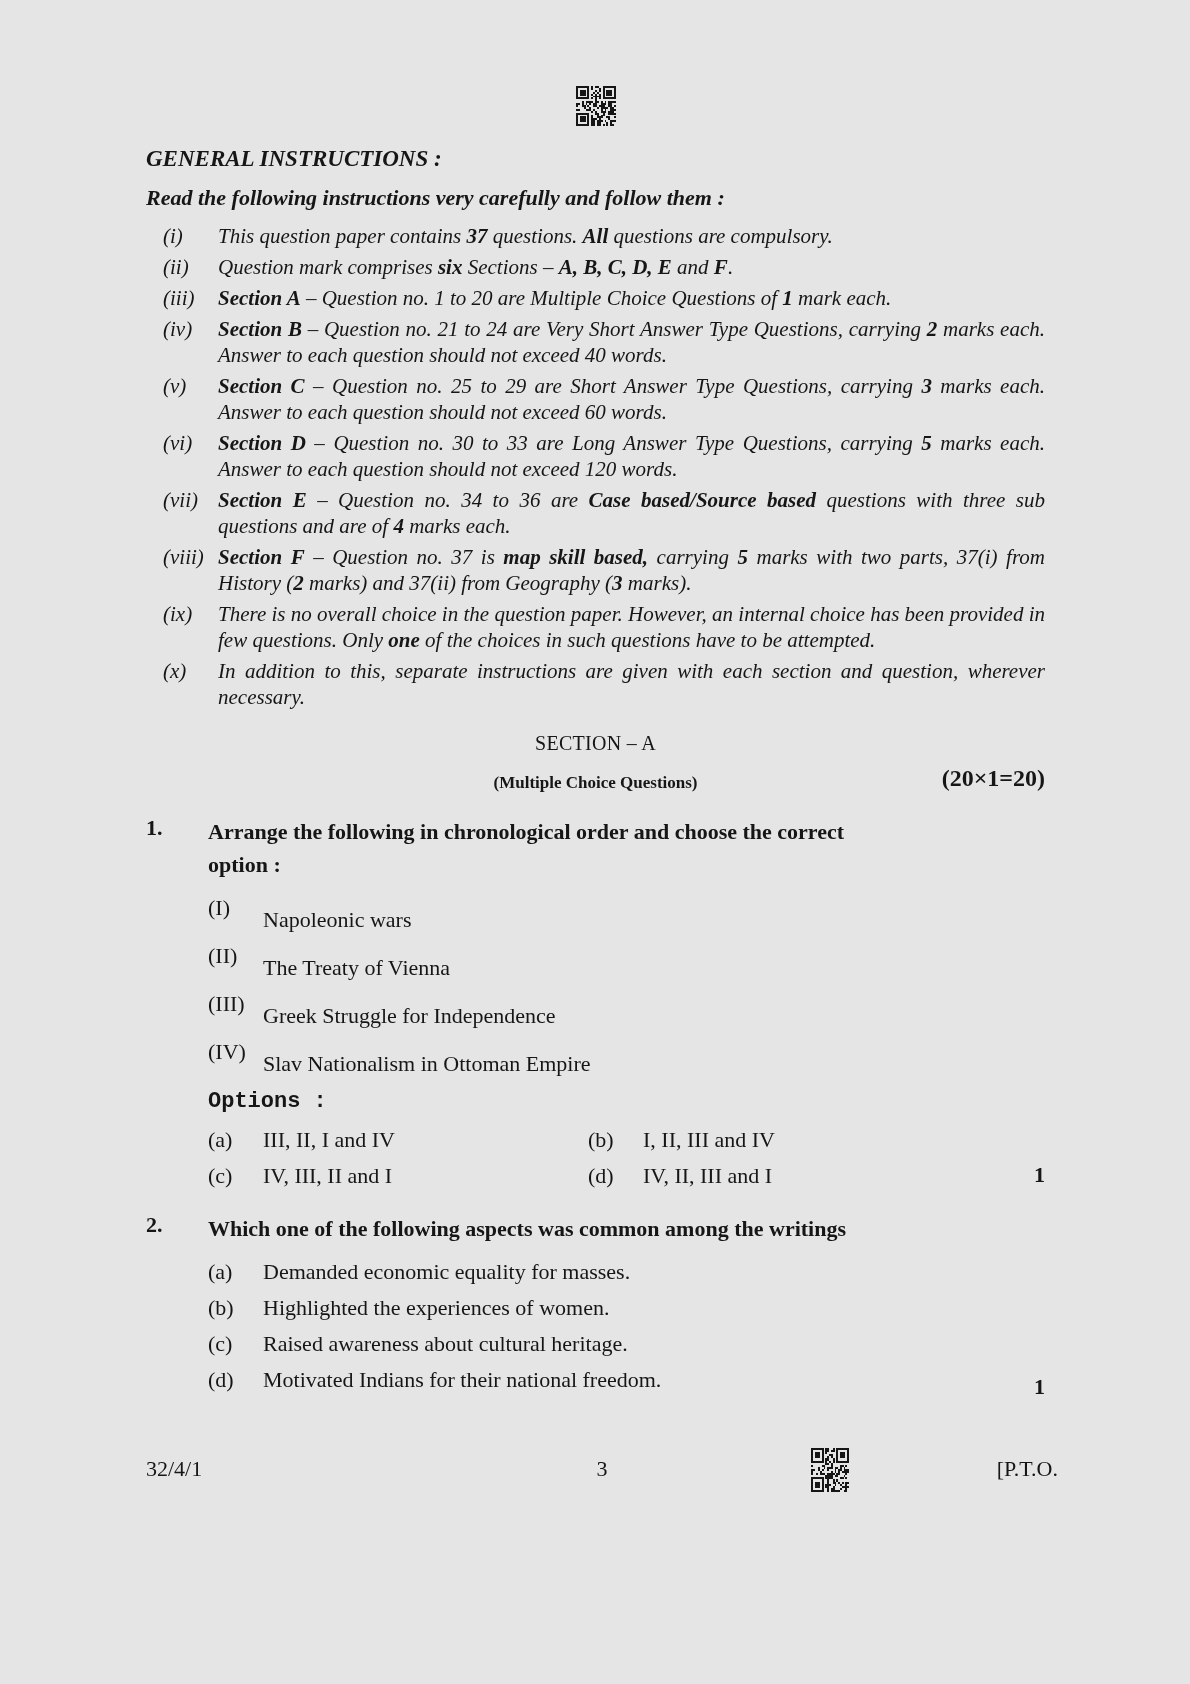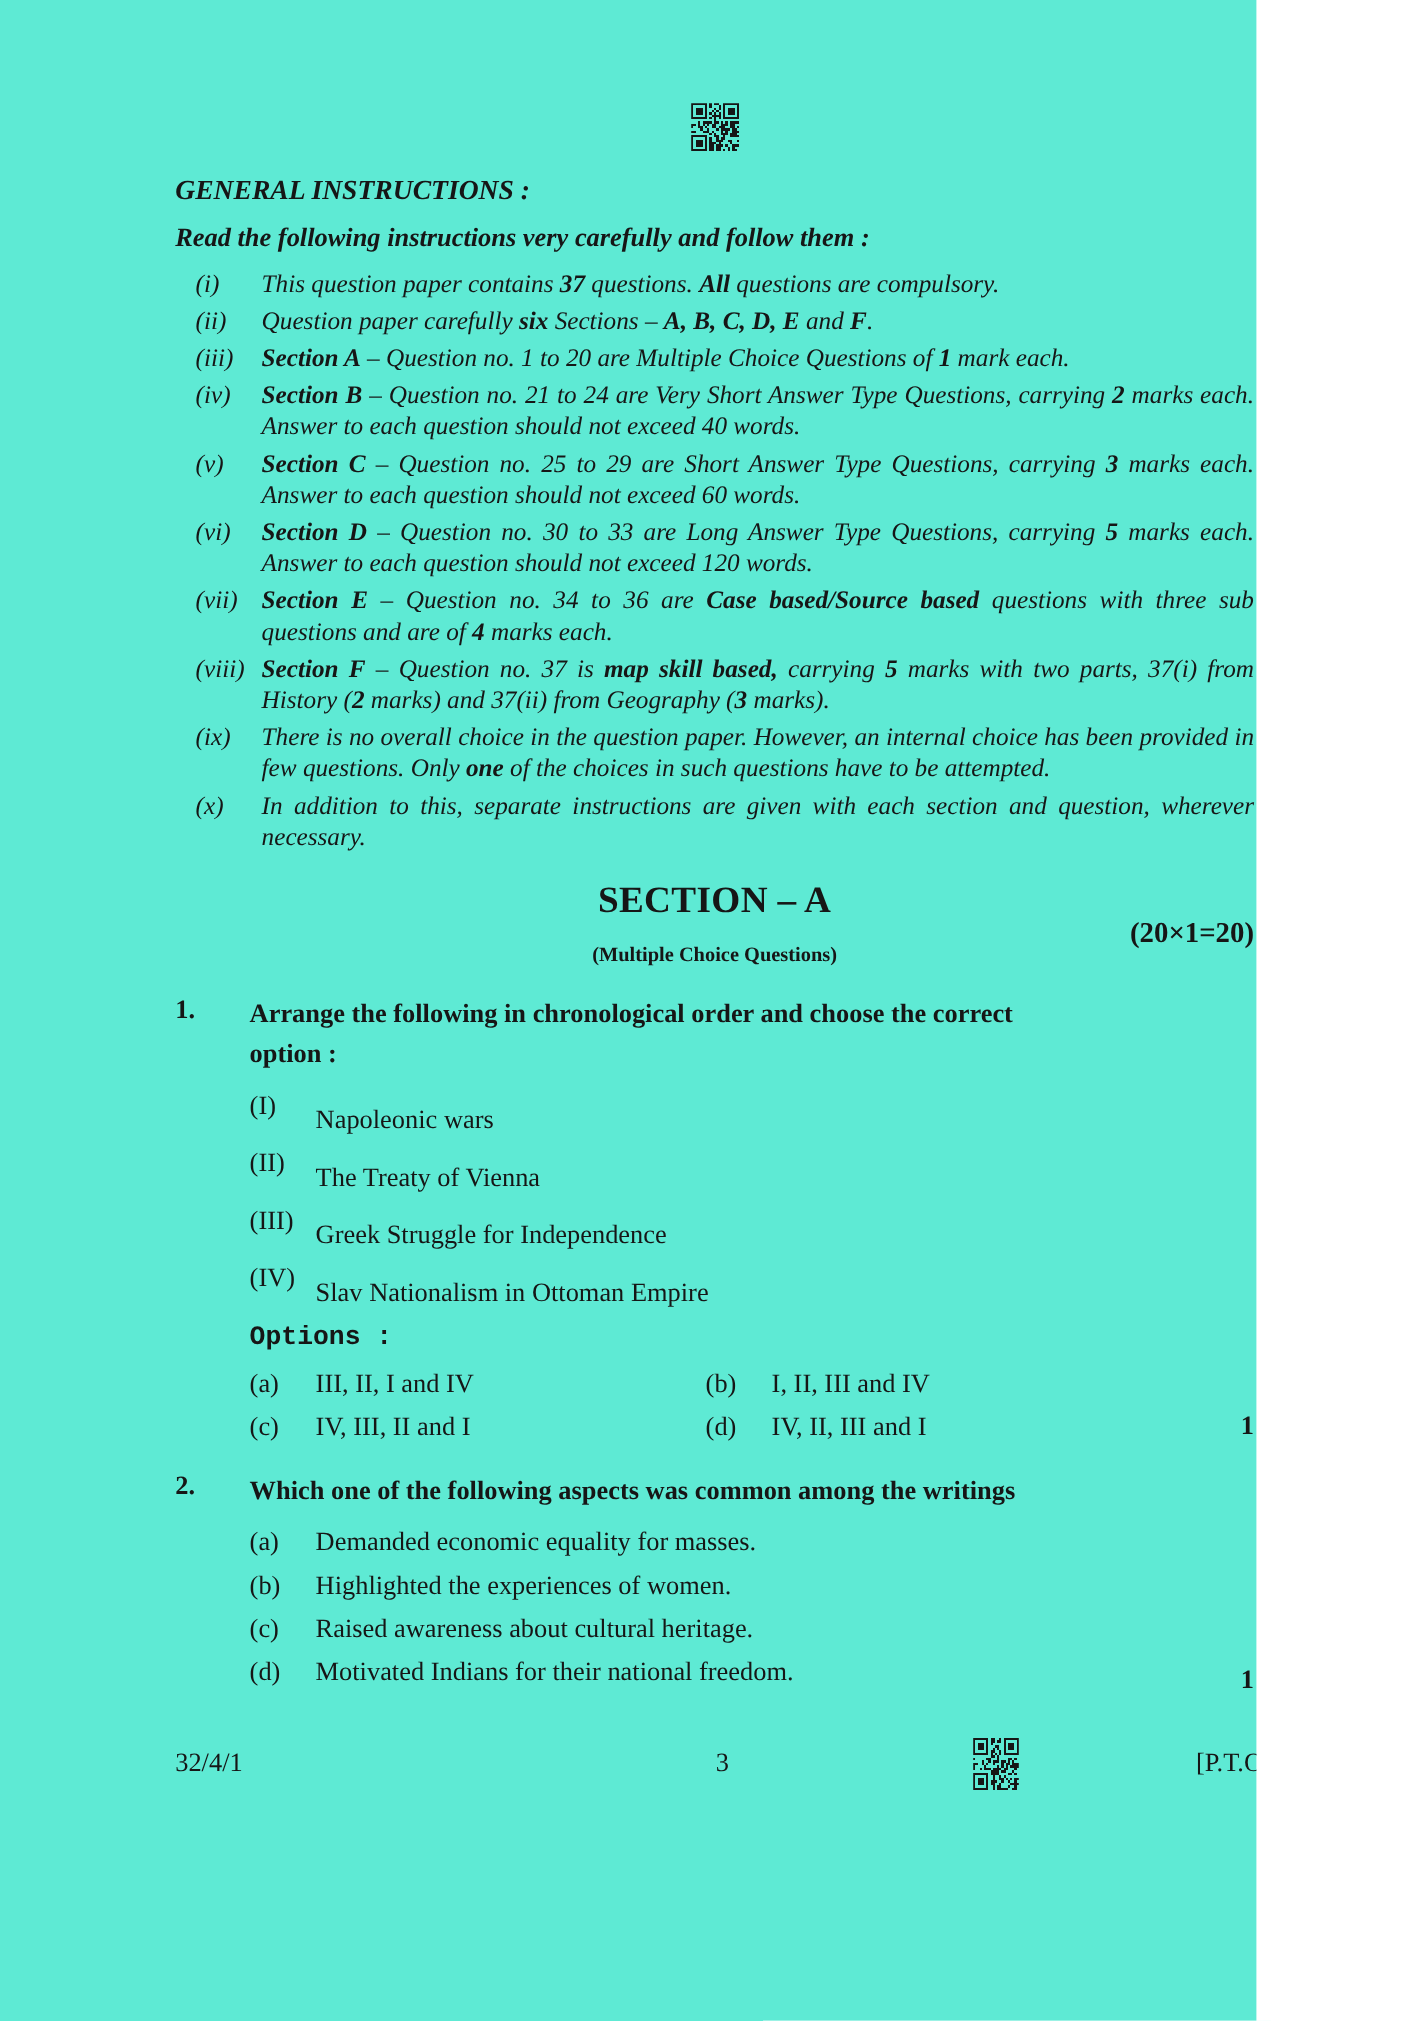--- a/index.html
+++ b/index.html
@@ -1,34 +1,34 @@
 <!DOCTYPE html>
 <html><head>
 <meta charset="utf-8">
 <style>
   html,body { margin:0; padding:0; background:#ffffff; }
   .page {
-    position:relative; width:1047px; height:1684px; background:#5eead4;
+    position:relative; width:1190px; height:1684px; background:#e5e5e5;
     font-family:"Liberation Serif", serif; color:#161616; overflow:hidden;
   }
   .qr { display:block; }
   .qr-top { position:absolute; top:86px; left:576px; width:40px; height:40px; }
   .content { position:absolute; left:146px; top:146px; width:899px; }
 
   .gi-title { font-size:23px; font-weight:700; font-style:italic; margin:0 0 13px 0; }
   .gi-subtitle { font-size:22px; font-weight:700; font-style:italic; margin:0 0 12px 0; }
 
   .ins-list { margin-left:17px; }
   .ins-item { display:flex; font-style:italic; font-size:21px; line-height:26px; margin-bottom:5px; }
   .ins-label { flex:0 0 55px; }
   .ins-text { flex:1; text-align:justify; }
   .seg-b { font-weight:700; }
 
   .section-head { position:relative; text-align:center; margin-top:22px; }
-  .section-title { font-size:31px; font-weight:700; letter-spacing:0.3px; }
+  .section-title { font-size:20px; font-weight:400; letter-spacing:0.3px; }
   .section-marks { position:absolute; right:0; top:1px; font-size:24px; font-weight:700;margin-top:32px; }
   .section-subtitle { font-size:17px; font-weight:700; margin-top:18px; }
 
   .question { display:flex; font-size:22px; margin-top:22px; }
   .q-num { flex:0 0 62px; font-weight:700; }
   .q-body { flex:1; position:relative; }
   .q-text { line-height:33px;font-weight:bold; }
   .q-marks { position:absolute; right:0; bottom:2px; font-weight:700; font-size:22px; }
 
   .q-items { margin-top:13px; }
@@ -294,21 +294,21 @@
     <div class="gi-title">GENERAL INSTRUCTIONS :</div>
     <div class="gi-subtitle">Read the following instructions very carefully and follow them :</div>
 
     <div class="ins-list">
         <div class="ins-item">
     <span class="ins-label">(i)</span>
     <span class="ins-text"><span>This question paper contains </span><span class="seg-b">37</span><span> questions. </span><span class="seg-b">All</span><span> questions are compulsory.</span></span>
   </div>
         <div class="ins-item">
     <span class="ins-label">(ii)</span>
-    <span class="ins-text"><span>Question paper carefully </span><span class="seg-b">six</span><span> Sections – </span><span class="seg-b">A, B, C, D, E</span><span> and </span><span class="seg-b">F</span><span>.</span></span>
+    <span class="ins-text"><span>Question mark comprises </span><span class="seg-b">six</span><span> Sections – </span><span class="seg-b">A, B, C, D, E</span><span> and </span><span class="seg-b">F</span><span>.</span></span>
   </div>
         <div class="ins-item">
     <span class="ins-label">(iii)</span>
     <span class="ins-text"><span class="seg-b">Section A</span><span> – Question no. 1 to 20 are Multiple Choice Questions of </span><span class="seg-b">1</span><span> mark each.</span></span>
   </div>
         <div class="ins-item">
     <span class="ins-label">(iv)</span>
     <span class="ins-text"><span class="seg-b">Section B</span><span> – Question no. 21 to 24 are Very Short Answer Type Questions, carrying </span><span class="seg-b">2</span><span> marks each. Answer to each question should not exceed 40 words.</span></span>
   </div>
         <div class="ins-item">

